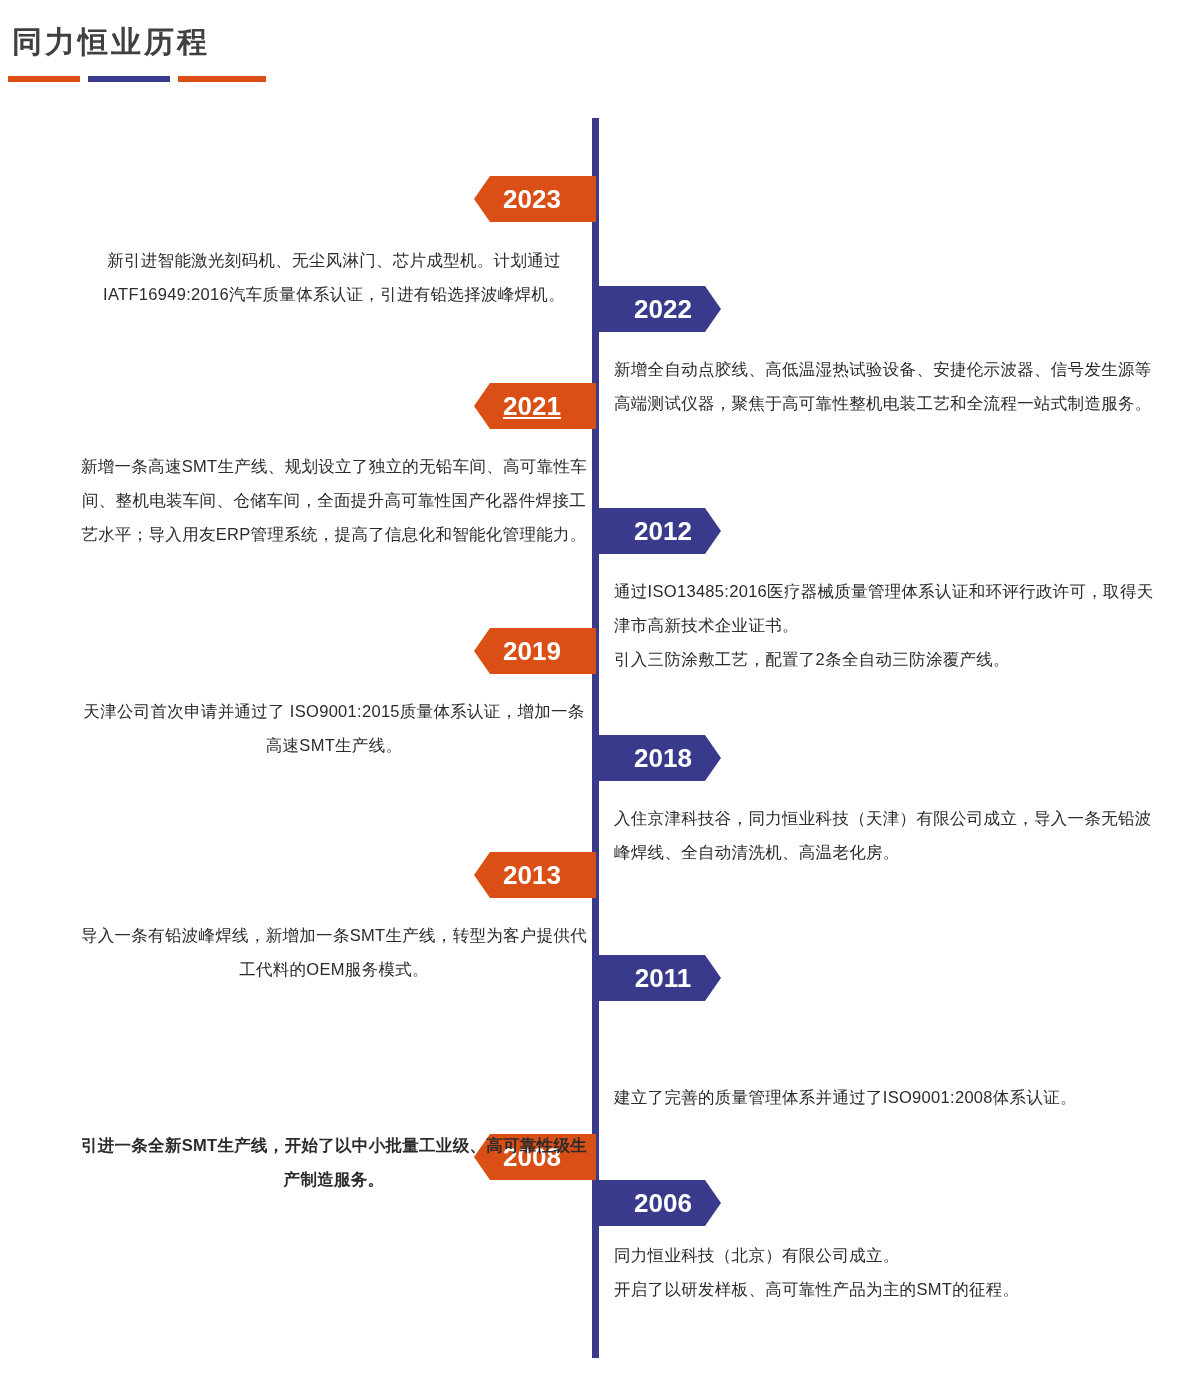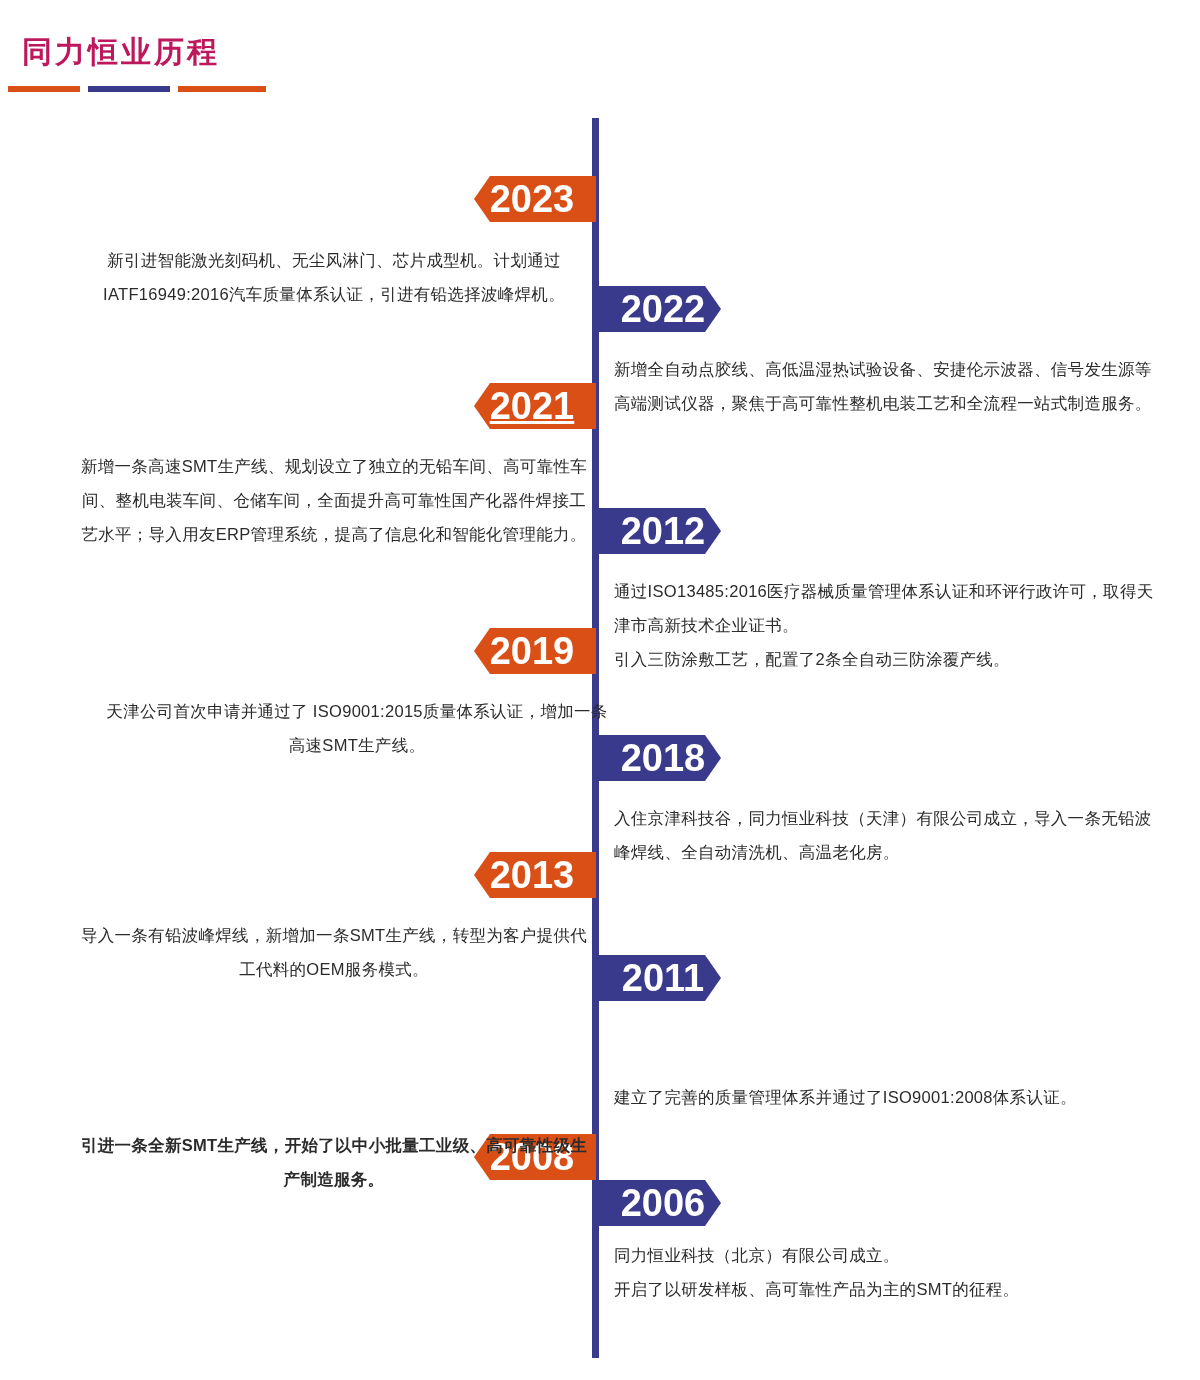--- a/index.html
+++ b/index.html
@@ -18,24 +18,24 @@
   
   .title-block {
     position: absolute;
     left: 8px;
     top: 22px;
     width: 400px;
   }
   .page-title {
     font-size: 30px;
     font-weight: bold;
-    color: #be185d;
+    color: #404040;
     letter-spacing: 3px;
     line-height: 40px;
-    margin: 10px;
+    margin: 0;
     padding-left: 4px;
   }
   .title-underline {
     position: relative;
     height: 6px;
     margin-top: 14px;
     width: 258px;
   }
   .title-underline .seg {
     position: absolute;
@@ -59,21 +59,21 @@
   
   .entry {
     position: absolute;
   }
 
   
   .tag {
     position: absolute;
     height: 46px;
     line-height: 46px;
-    font-size: 38px;
+    font-size: 26px;
     font-weight: bold;
     color: #ffffff;
     box-sizing: border-box;
   }
   .tag-left {
     width: 122px;
     background: #d94f16;
     text-align: center;
     padding-right: 6px;
     clip-path: polygon(16px 0, 122px 0, 122px 46px, 16px 46px, 0 23px);
@@ -128,21 +128,21 @@
   </div>
 
   <div class="entry">
     <div class="tag tag-right" style="left:599px; top:508px;">2012</div>
     <div class="desc desc-right" style="left:614px; top:574px; white-space:pre-line;">通过ISO13485:2016医疗器械质量管理体系认证和环评行政许可，取得天津市高新技术企业证书。
 引入三防涂敷工艺，配置了2条全自动三防涂覆产线。</div>
   </div>
 
   <div class="entry">
     <div class="tag tag-left" style="left:474px; top:628px;">2019</div>
-    <div class="desc desc-left" style="left:78px; top:694px;margin-left:23px;">天津公司首次申请并通过了 ISO9001:2015质量体系认证，增加一条高速SMT生产线。</div>
+    <div class="desc desc-left" style="left:78px; top:694px;">天津公司首次申请并通过了 ISO9001:2015质量体系认证，增加一条高速SMT生产线。</div>
   </div>
 
   <div class="entry">
     <div class="tag tag-right" style="left:599px; top:735px;">2018</div>
     <div class="desc desc-right" style="left:614px; top:801px;">入住京津科技谷，同力恒业科技（天津）有限公司成立，导入一条无铅波峰焊线、全自动清洗机、高温老化房。</div>
   </div>
 
   <div class="entry">
     <div class="tag tag-left" style="left:474px; top:852px;">2013</div>
     <div class="desc desc-left" style="left:78px; top:918px;">导入一条有铅波峰焊线，新增加一条SMT生产线，转型为客户提供代工代料的OEM服务模式。</div>

